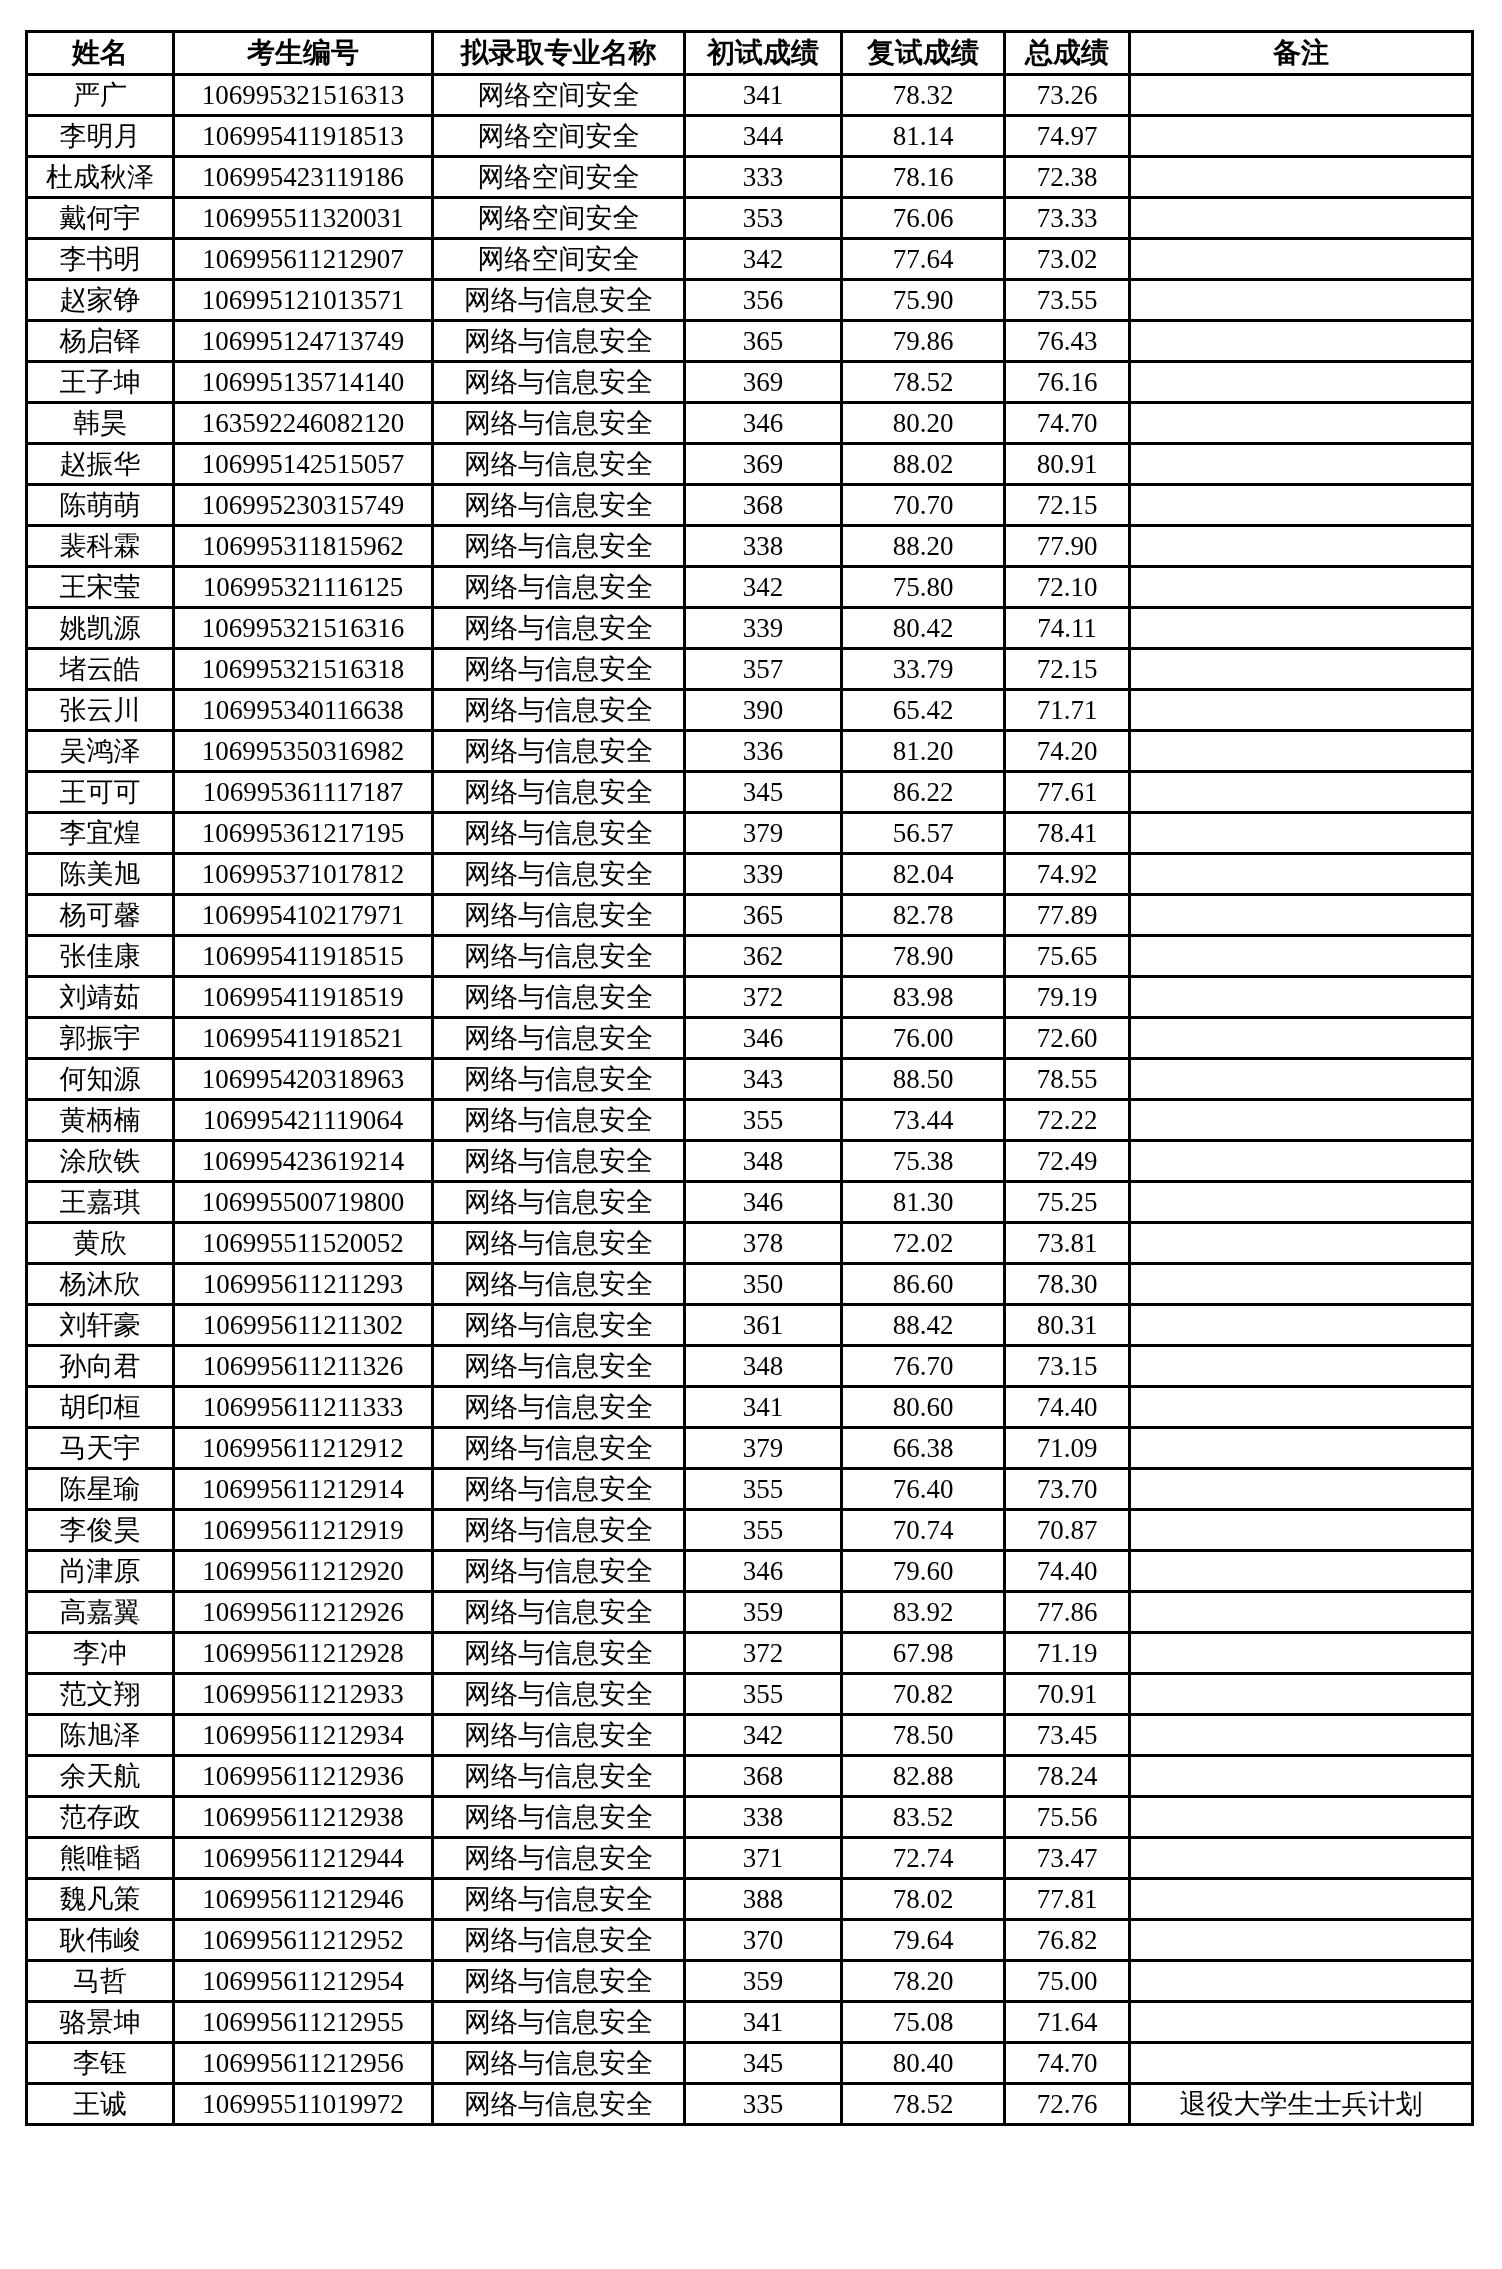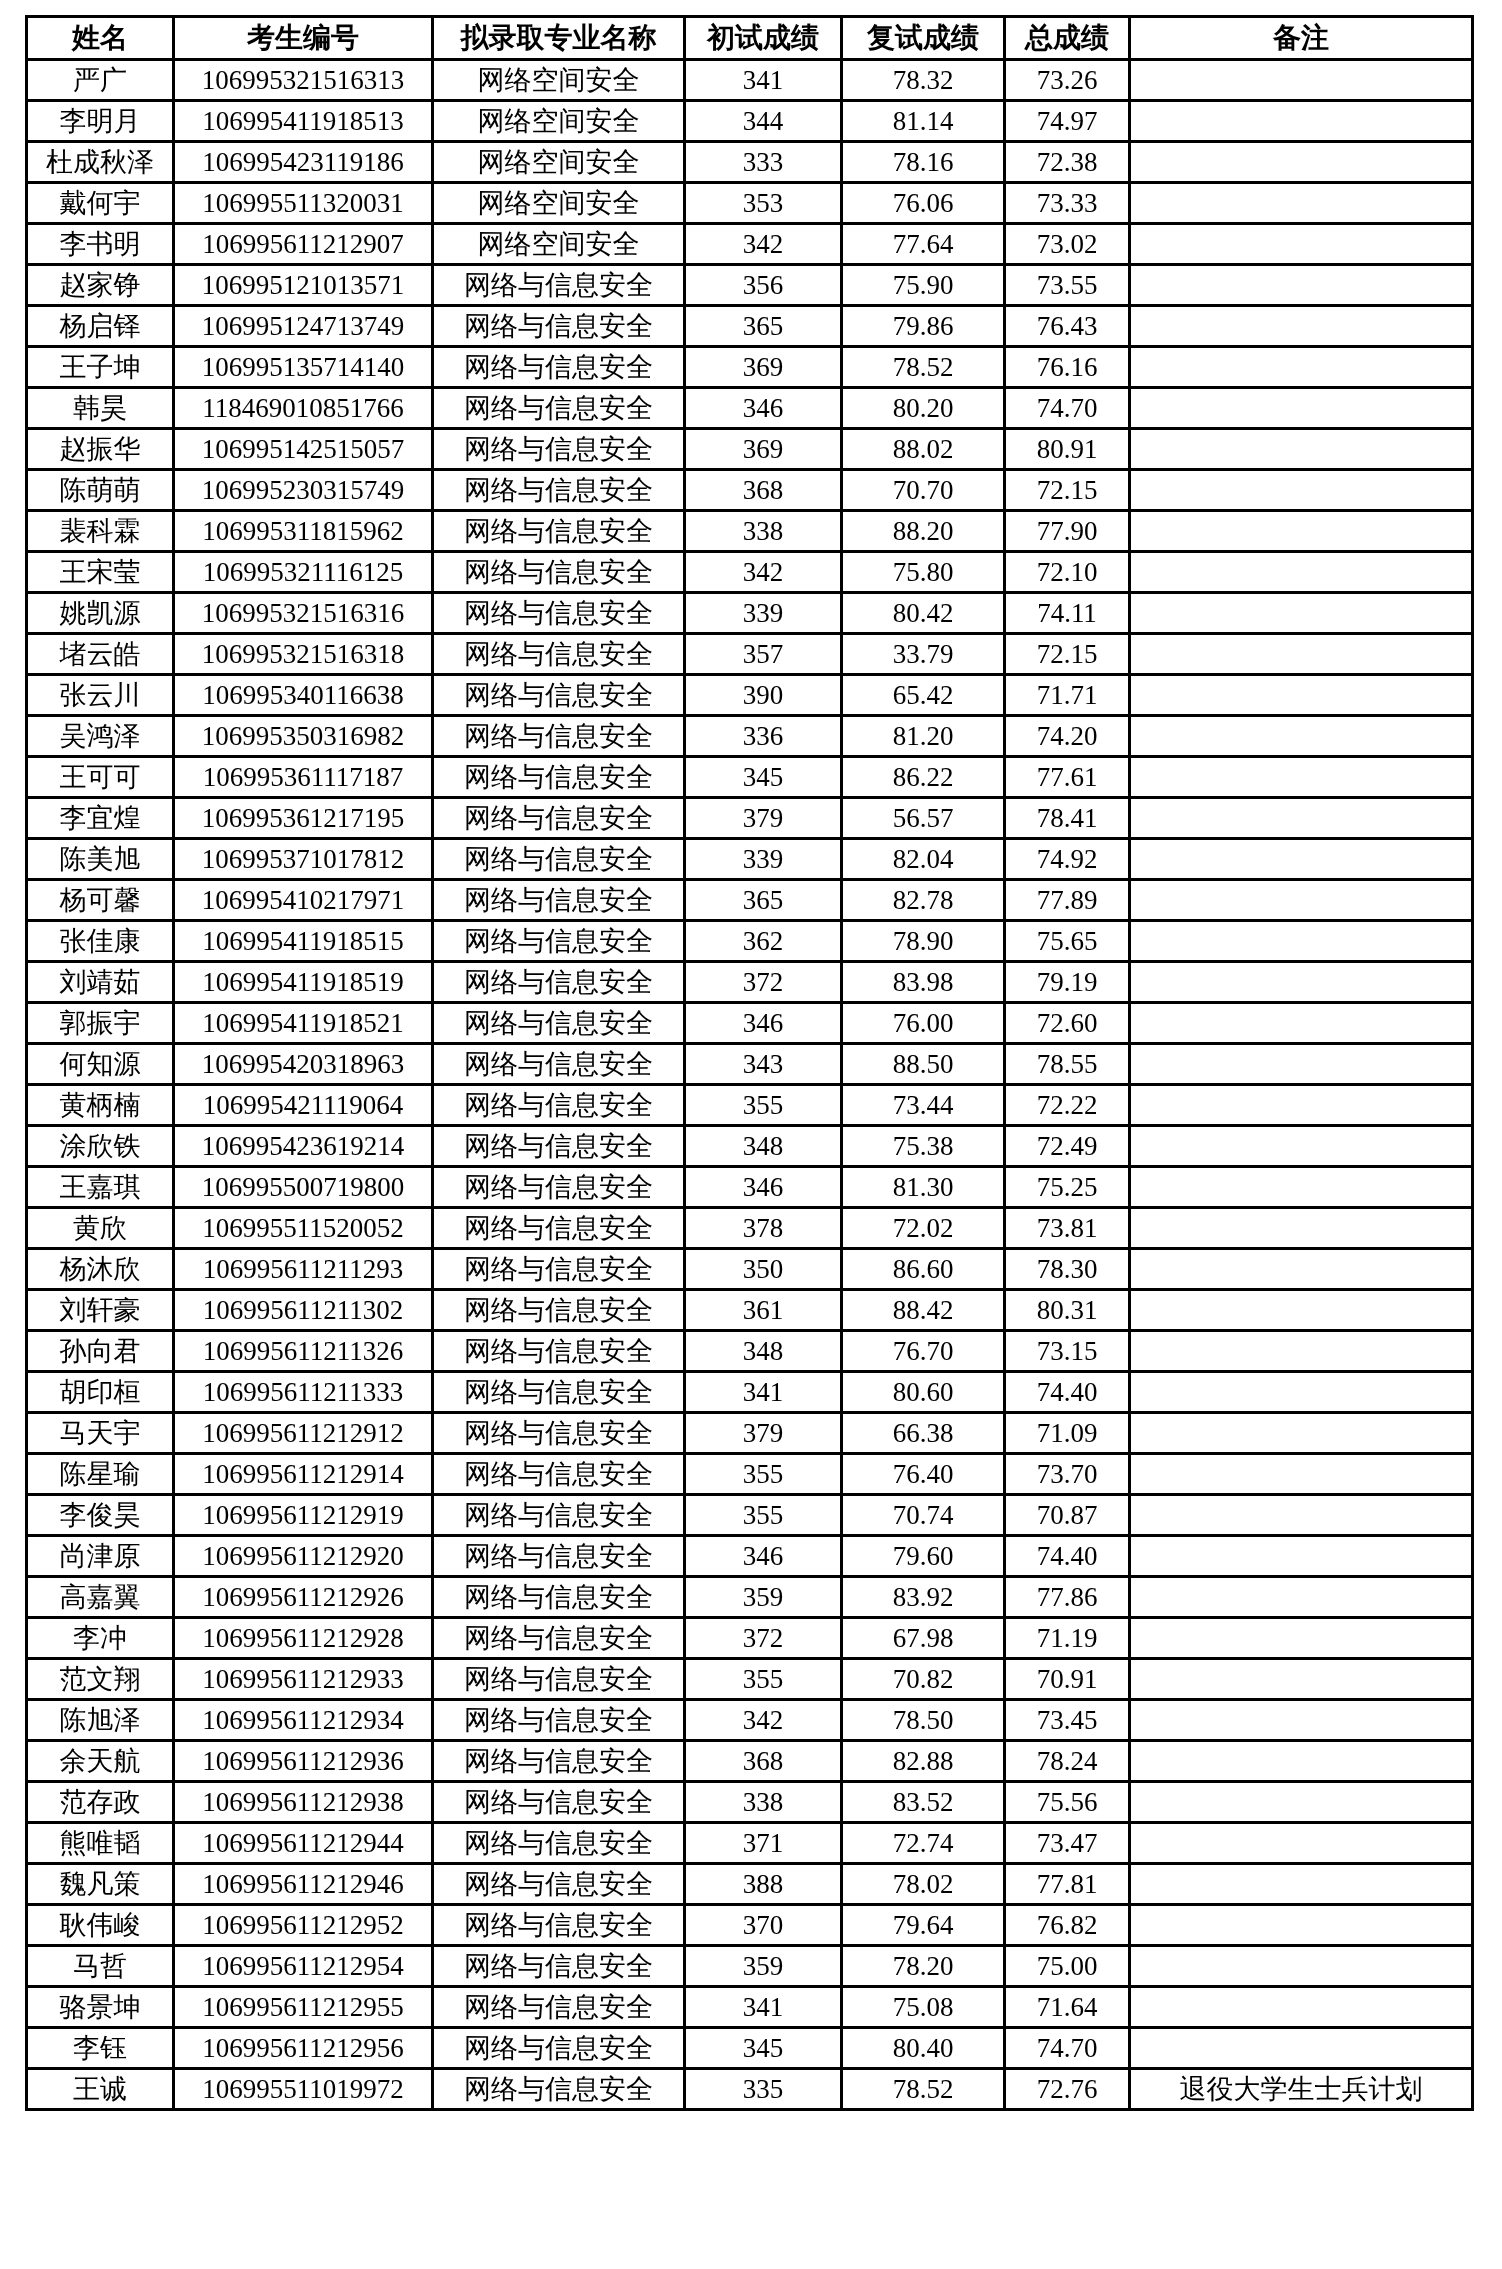--- a/index.html
+++ b/index.html
@@ -8,21 +8,21 @@
     background: #ffffff;
   }
   body {
     width: 1502px;
     height: 2269px;
     font-family: "Liberation Serif", "DejaVu Serif", serif;
     color: #000000;
   }
   .sheet {
     box-sizing: border-box;
-    padding: 15px 0 0 25px;
+    padding: 30px 0 0 25px;
   }
   table.admission {
     border-collapse: collapse;
     table-layout: fixed;
     width: 1446px;
   }
   table.admission th,
   table.admission td {
     border: 3px solid #000000;
     text-align: center;
@@ -151,21 +151,21 @@
     <td>106995135714140</td>
     <td>网络与信息安全</td>
     <td>369</td>
     <td>78.52</td>
     <td>76.16</td>
     <td></td>
   </tr>
 
   <tr>
     <td>韩昊</td>
-    <td>118469010851766</td>
+    <td>163592246082120</td>
     <td>网络与信息安全</td>
     <td>346</td>
     <td>80.20</td>
     <td>74.70</td>
     <td></td>
   </tr>
 
   <tr>
     <td>赵振华</td>
     <td>106995142515057</td>

